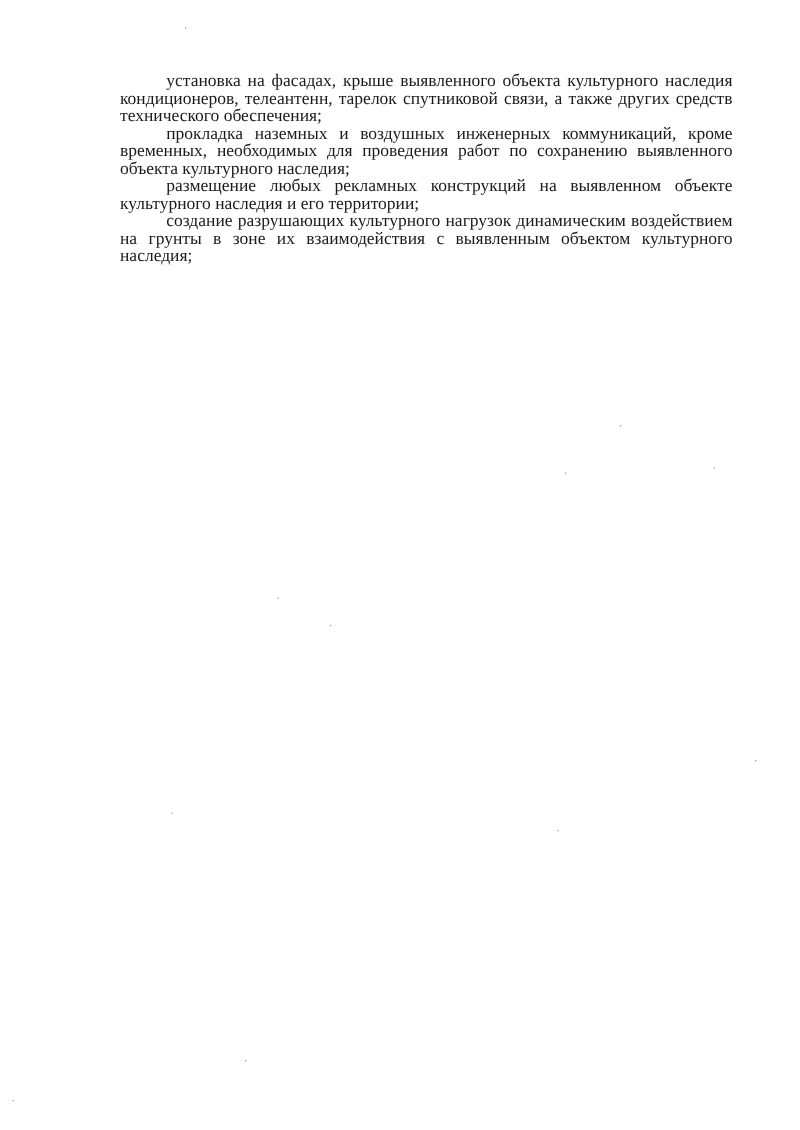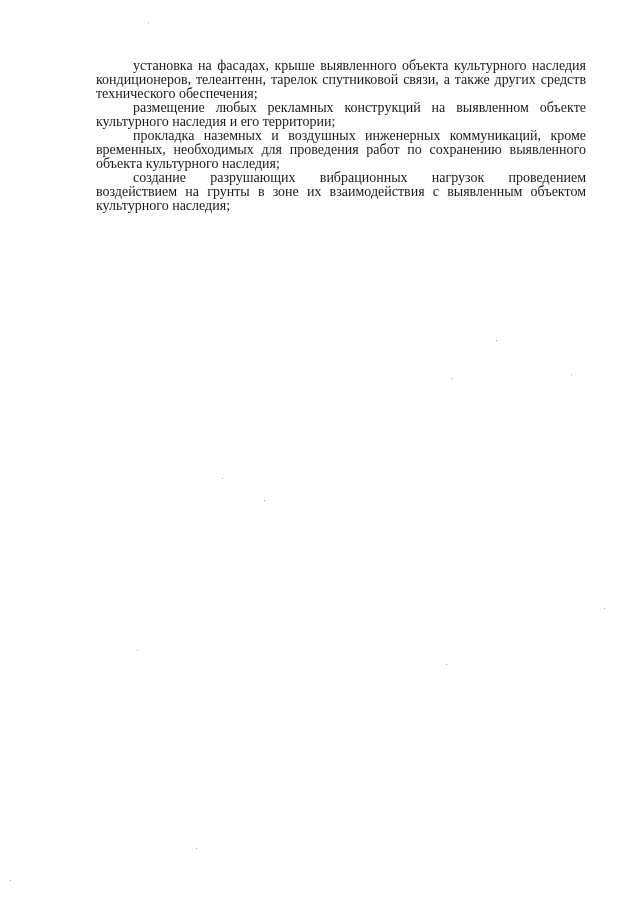--- a/index.html
+++ b/index.html
@@ -42,23 +42,23 @@
       height: 1px;
       background: #9a9a9a;
     }
   </style>
 </head>
 <body>
 
 <div class="page">
   <div class="body-text">
     <p class="para">установка на фасадах, крыше выявленного объекта культурного наследия кондиционеров, телеантенн, тарелок спутниковой связи, а также других средств технического обеспечения;</p>
+    <p class="para">прокладка наземных и воздушных инженерных коммуникаций, кроме временных, необходимых для проведения работ по сохранению выявленного объекта культурного наследия;</p>
     <p class="para">размещение любых рекламных конструкций на выявленном объекте культурного наследия и его территории;</p>
-    <p class="para">прокладка наземных и воздушных инженерных коммуникаций, кроме временных, необходимых для проведения работ по сохранению выявленного объекта культурного наследия;</p>
-    <p class="para">создание разрушающих вибрационных нагрузок проведением воздействием на грунты в зоне их взаимодействия с выявленным объектом культурного наследия;</p>
+    <p class="para">создание разрушающих культурного нагрузок динамическим воздействием на грунты в зоне их взаимодействия с выявленным объектом культурного наследия;</p>
   </div>
 
   <div class="speck" style="left:148px; top:22px;"></div>
   <div class="speck" style="left:496px; top:340px;"></div>
   <div class="speck" style="left:571px; top:374px;"></div>
   <div class="speck" style="left:452px; top:378px;"></div>
   <div class="speck" style="left:222px; top:478px;"></div>
   <div class="speck" style="left:264px; top:500px;"></div>
   <div class="speck" style="left:604px; top:608px;"></div>
   <div class="speck" style="left:137px; top:650px;"></div>

